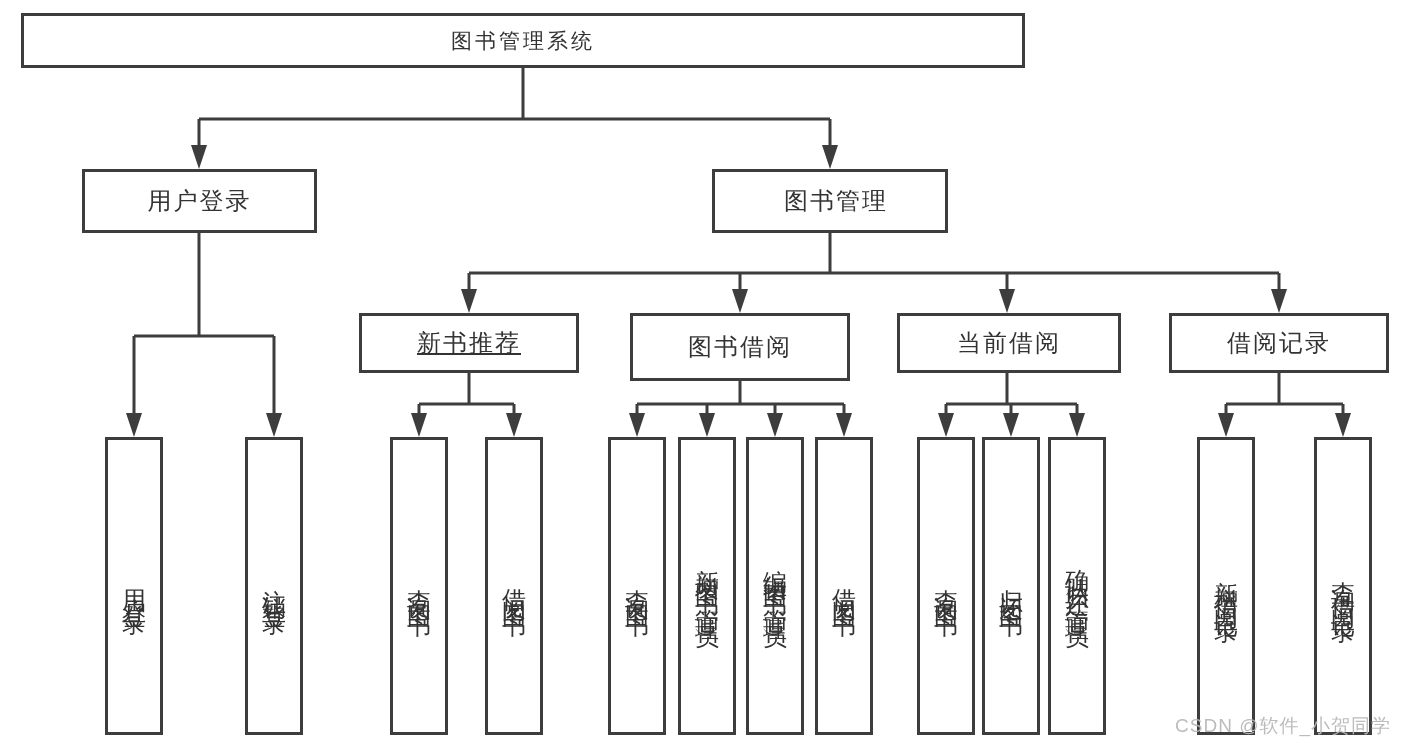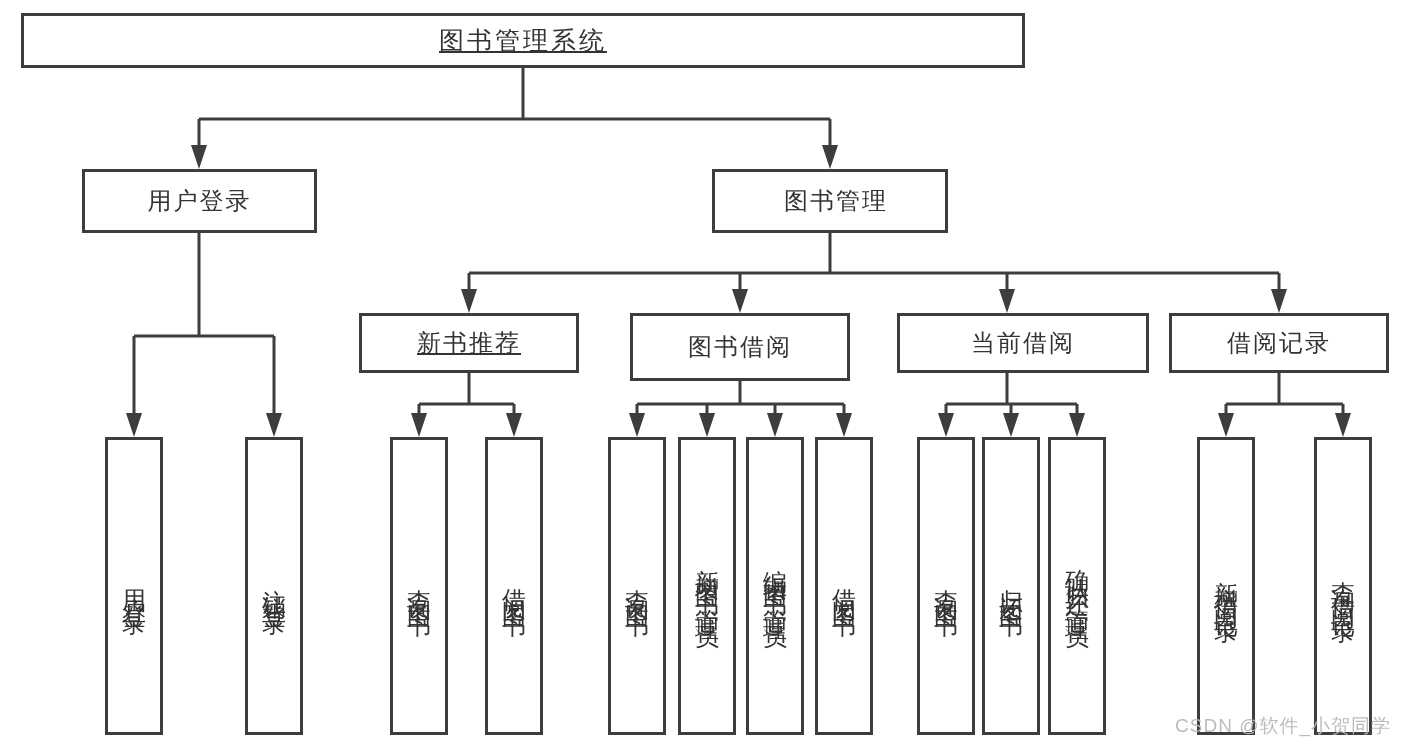--- a/index.html
+++ b/index.html
@@ -20,21 +20,21 @@
     align-items:center;
     justify-content:center;
     color:#333333;
     z-index:2;
   }
   .box.h span {
     font-size:24px;
     letter-spacing:2px;
     white-space:nowrap;
   }
-  .box.root span { font-size:25px; letter-spacing:3px;text-decoration:underline; }
+  .box.root span { font-size:21px; letter-spacing:3px; }
   .box.v span {
     writing-mode:vertical-rl;
     text-orientation:mixed;
     font-size:24px;
     letter-spacing:8px;
     line-height:1;
     white-space:nowrap;
   }
   #watermark {
     position:absolute;
@@ -95,21 +95,21 @@
   <div class="box h" style="left:712px; top:169px; width:236px; height:64px;padding-left:12px;">
     <span>图书管理</span>
   </div>
 
   <div class="box h" style="left:359px; top:313px; width:220px; height:60px;text-decoration:underline;">
     <span>新书推荐</span>
   </div>
   <div class="box h" style="left:630px; top:313px; width:220px; height:68px;">
     <span>图书借阅</span>
   </div>
-  <div class="box h" style="left:897px; top:313px; width:252px; height:60px;">
+  <div class="box h" style="left:897px; top:313px; width:224px; height:60px;">
     <span>当前借阅</span>
   </div>
   <div class="box h" style="left:1169px; top:313px; width:220px; height:60px;">
     <span>借阅记录</span>
   </div>
 
   <div class="box v" style="left:105px; top:437px; width:58px; height:298px;">
     <span>用户登录</span>
   </div>
   <div class="box v" style="left:245px; top:437px; width:58px; height:298px;">

